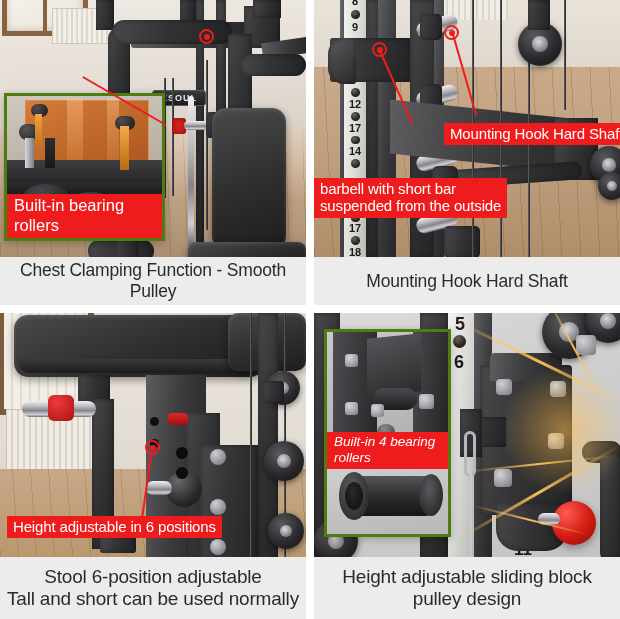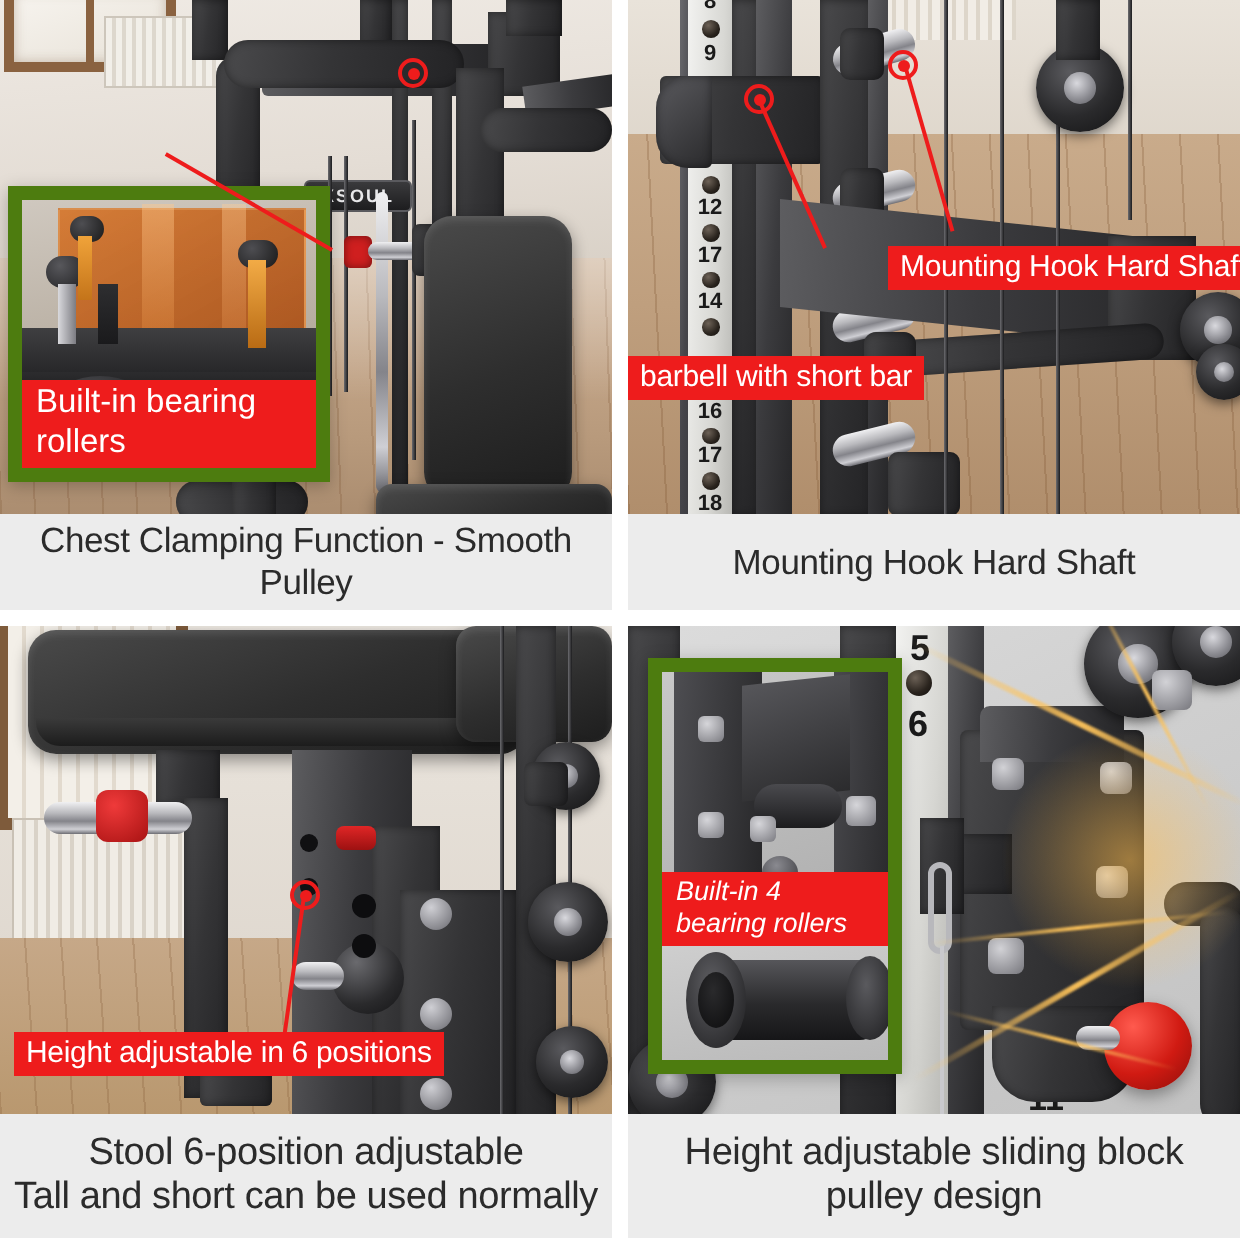--- a/index.html
+++ b/index.html
@@ -130,21 +130,21 @@
 
   
   .rdot{ position:absolute; width:15px; height:15px; border-radius:50%;
     border:2.5px solid #ee1c1c; z-index:29; }
   .rdot::after{ content:""; position:absolute; inset:2.5px; border-radius:50%;
     background:#ee1c1c; }
   .rline{ position:absolute; height:2px; background:#ee1c1c;
     transform-origin:0 50%; z-index:28; }
 
   
-  .inset{ position:absolute; border:7px solid #4d7c0f; overflow:hidden; z-index:25;
+  .inset{ position:absolute; border:3px solid #4d7c0f; overflow:hidden; z-index:25;
     box-shadow:0 2px 8px rgba(0,0,0,.25); }
   .inset-band{
     position:absolute; left:0; right:0; background:#ee1c1c; color:#fff;
     font-family:"Liberation Sans",sans-serif; line-height:1.18;
     padding:2px 5px 3px 7px; z-index:26;
   }
 
   
   .ray{ position:absolute; transform-origin:50% 50%; z-index:20;
     background:linear-gradient(90deg,rgba(255,170,40,0),rgba(255,196,90,.95),rgba(255,170,40,0));
@@ -325,20 +325,21 @@
       <div class="rline" style="left:66px;top:50px;width:80px;transform:rotate(66deg);"></div>
       <div class="rline" style="left:138px;top:30px;width:88px;transform:rotate(74deg);"></div>
       <div class="rdot" style="left:58px;top:42px;"></div>
       <div class="rdot" style="left:130px;top:25px;"></div>
 
       <div class="rlabel" style="left:130px;top:123px;font-size:15px;">
         <span>Mounting Hook Hard Shaft</span>
       </div>
       <div class="rlabel" style="left:0;top:178px;font-size:15px;">
         <span>barbell with short bar</span>
+        <span>suspended from the outside</span>
       </div>
     </div>
 
     <div class="caption cap-1line">
       <span>Mounting Hook Hard Shaft</span>
     </div>
   </div>
 
   <div class="panel">
     <div class="photo">

